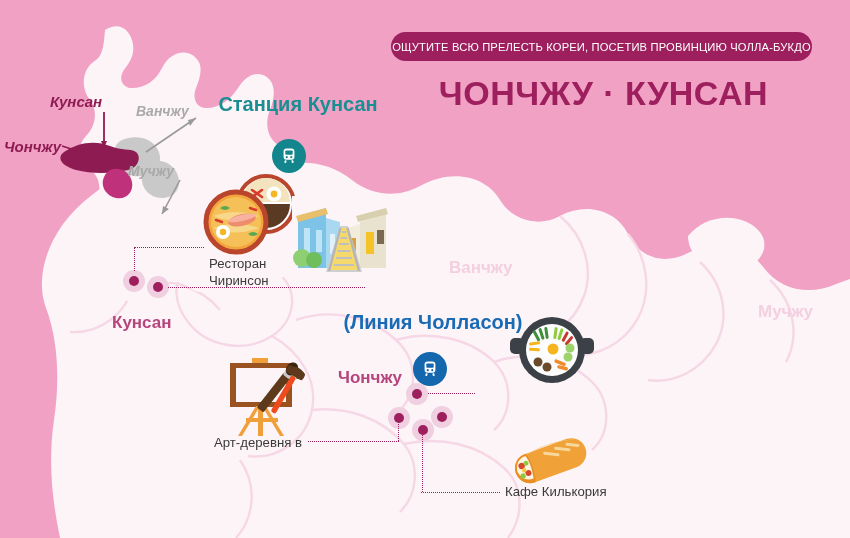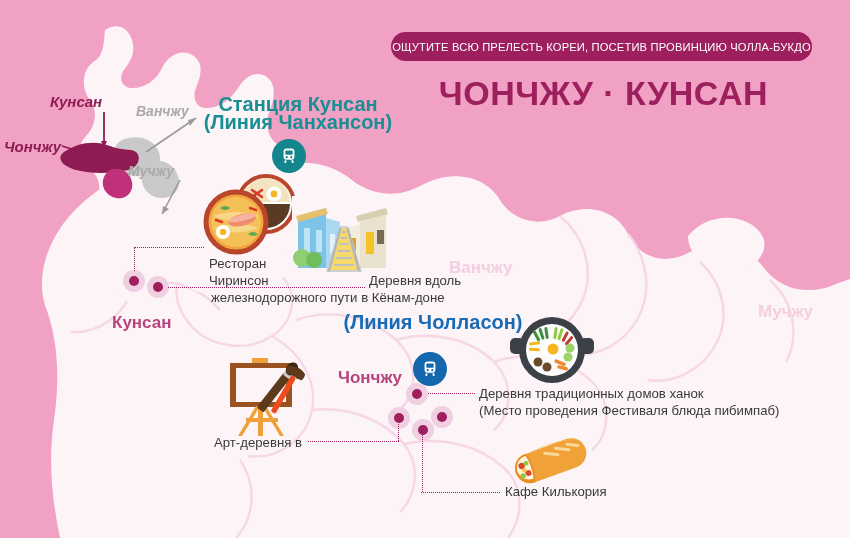--- a/index.html
+++ b/index.html
@@ -233,21 +233,20 @@
   <div class="abs inset-label inset-grey" style="left:136px; top:103px; font-size:14px;">Ванчжу</div>
   <div class="abs inset-label inset-grey" style="left:128px; top:163px; font-size:14px;">Мучжу</div>
 
   <div class="abs region region-strong" style="left:112px; top:313px;">Кунсан</div>
   <div class="abs region region-strong" style="left:338px; top:368px;">Чончжу</div>
   <div class="abs region region-faint" style="left:449px; top:258px;">Ванчжу</div>
   <div class="abs region region-faint" style="left:758px; top:302px;">Мучжу</div>
 
   <div class="abs station teal" style="left:198px; top:95px; width:200px;">
     <div>Станция Кунсан</div>
-    <div>(Линия Чанхансон)</div>
   </div>
   <div class="abs badge teal" style="left:272px; top:139px;">
     <svg width="20" height="20" viewBox="0 0 24 24">
       <rect x="5.5" y="3" width="13" height="13.5" rx="3.5" fill="#ffffff"></rect>
       <rect x="7.6" y="5.4" width="8.8" height="5.2" rx="1" fill="#12868c"></rect>
       <circle cx="9.3" cy="13.4" r="1.3" fill="#12868c"></circle>
       <circle cx="14.7" cy="13.4" r="1.3" fill="#12868c"></circle>
       <rect x="6.6" y="17" width="2.3" height="3.4" rx="1" fill="#ffffff" transform="rotate(18 7.7 18.7)"></rect>
       <rect x="15.1" y="17" width="2.3" height="3.4" rx="1" fill="#ffffff" transform="rotate(-18 16.2 18.7)"></rect>
     </svg>
@@ -421,29 +420,21 @@
   <div class="abs dotline-h" style="left:308px; top:441px; width:91px;"></div>
 
   <div class="abs dotline-v" style="left:422px; top:429px; height:63px;"></div>
   <div class="abs dotline-h" style="left:421px; top:492px; width:79px;"></div>
 
   <div class="abs callout" style="left:209px; top:255px;">
     <div>Ресторан</div>
     <div>Чиринсон</div>
   </div>
 
-  <div class="abs callout" style="left:369px; top:272px;">
-    <div>Деревня вдоль</div>
-    <div style="margin-left:-158px;">железнодорожного пути в Кёнам-доне</div>
-  </div>
-
-  <div class="abs callout" style="left:479px; top:385px;">
-    <div>Деревня традиционных домов ханок</div>
-    <div>(Место проведения Фестиваля блюда пибимпаб)</div>
-  </div>
+
 
   <div class="abs callout right" style="left:120px; top:434px; width:182px;">
     <div>Арт-деревня в</div>
   </div>
 
   <div class="abs callout" style="left:505px; top:483px;">
     <div>Кафе Килькория</div>
   </div>
 
 </div>

